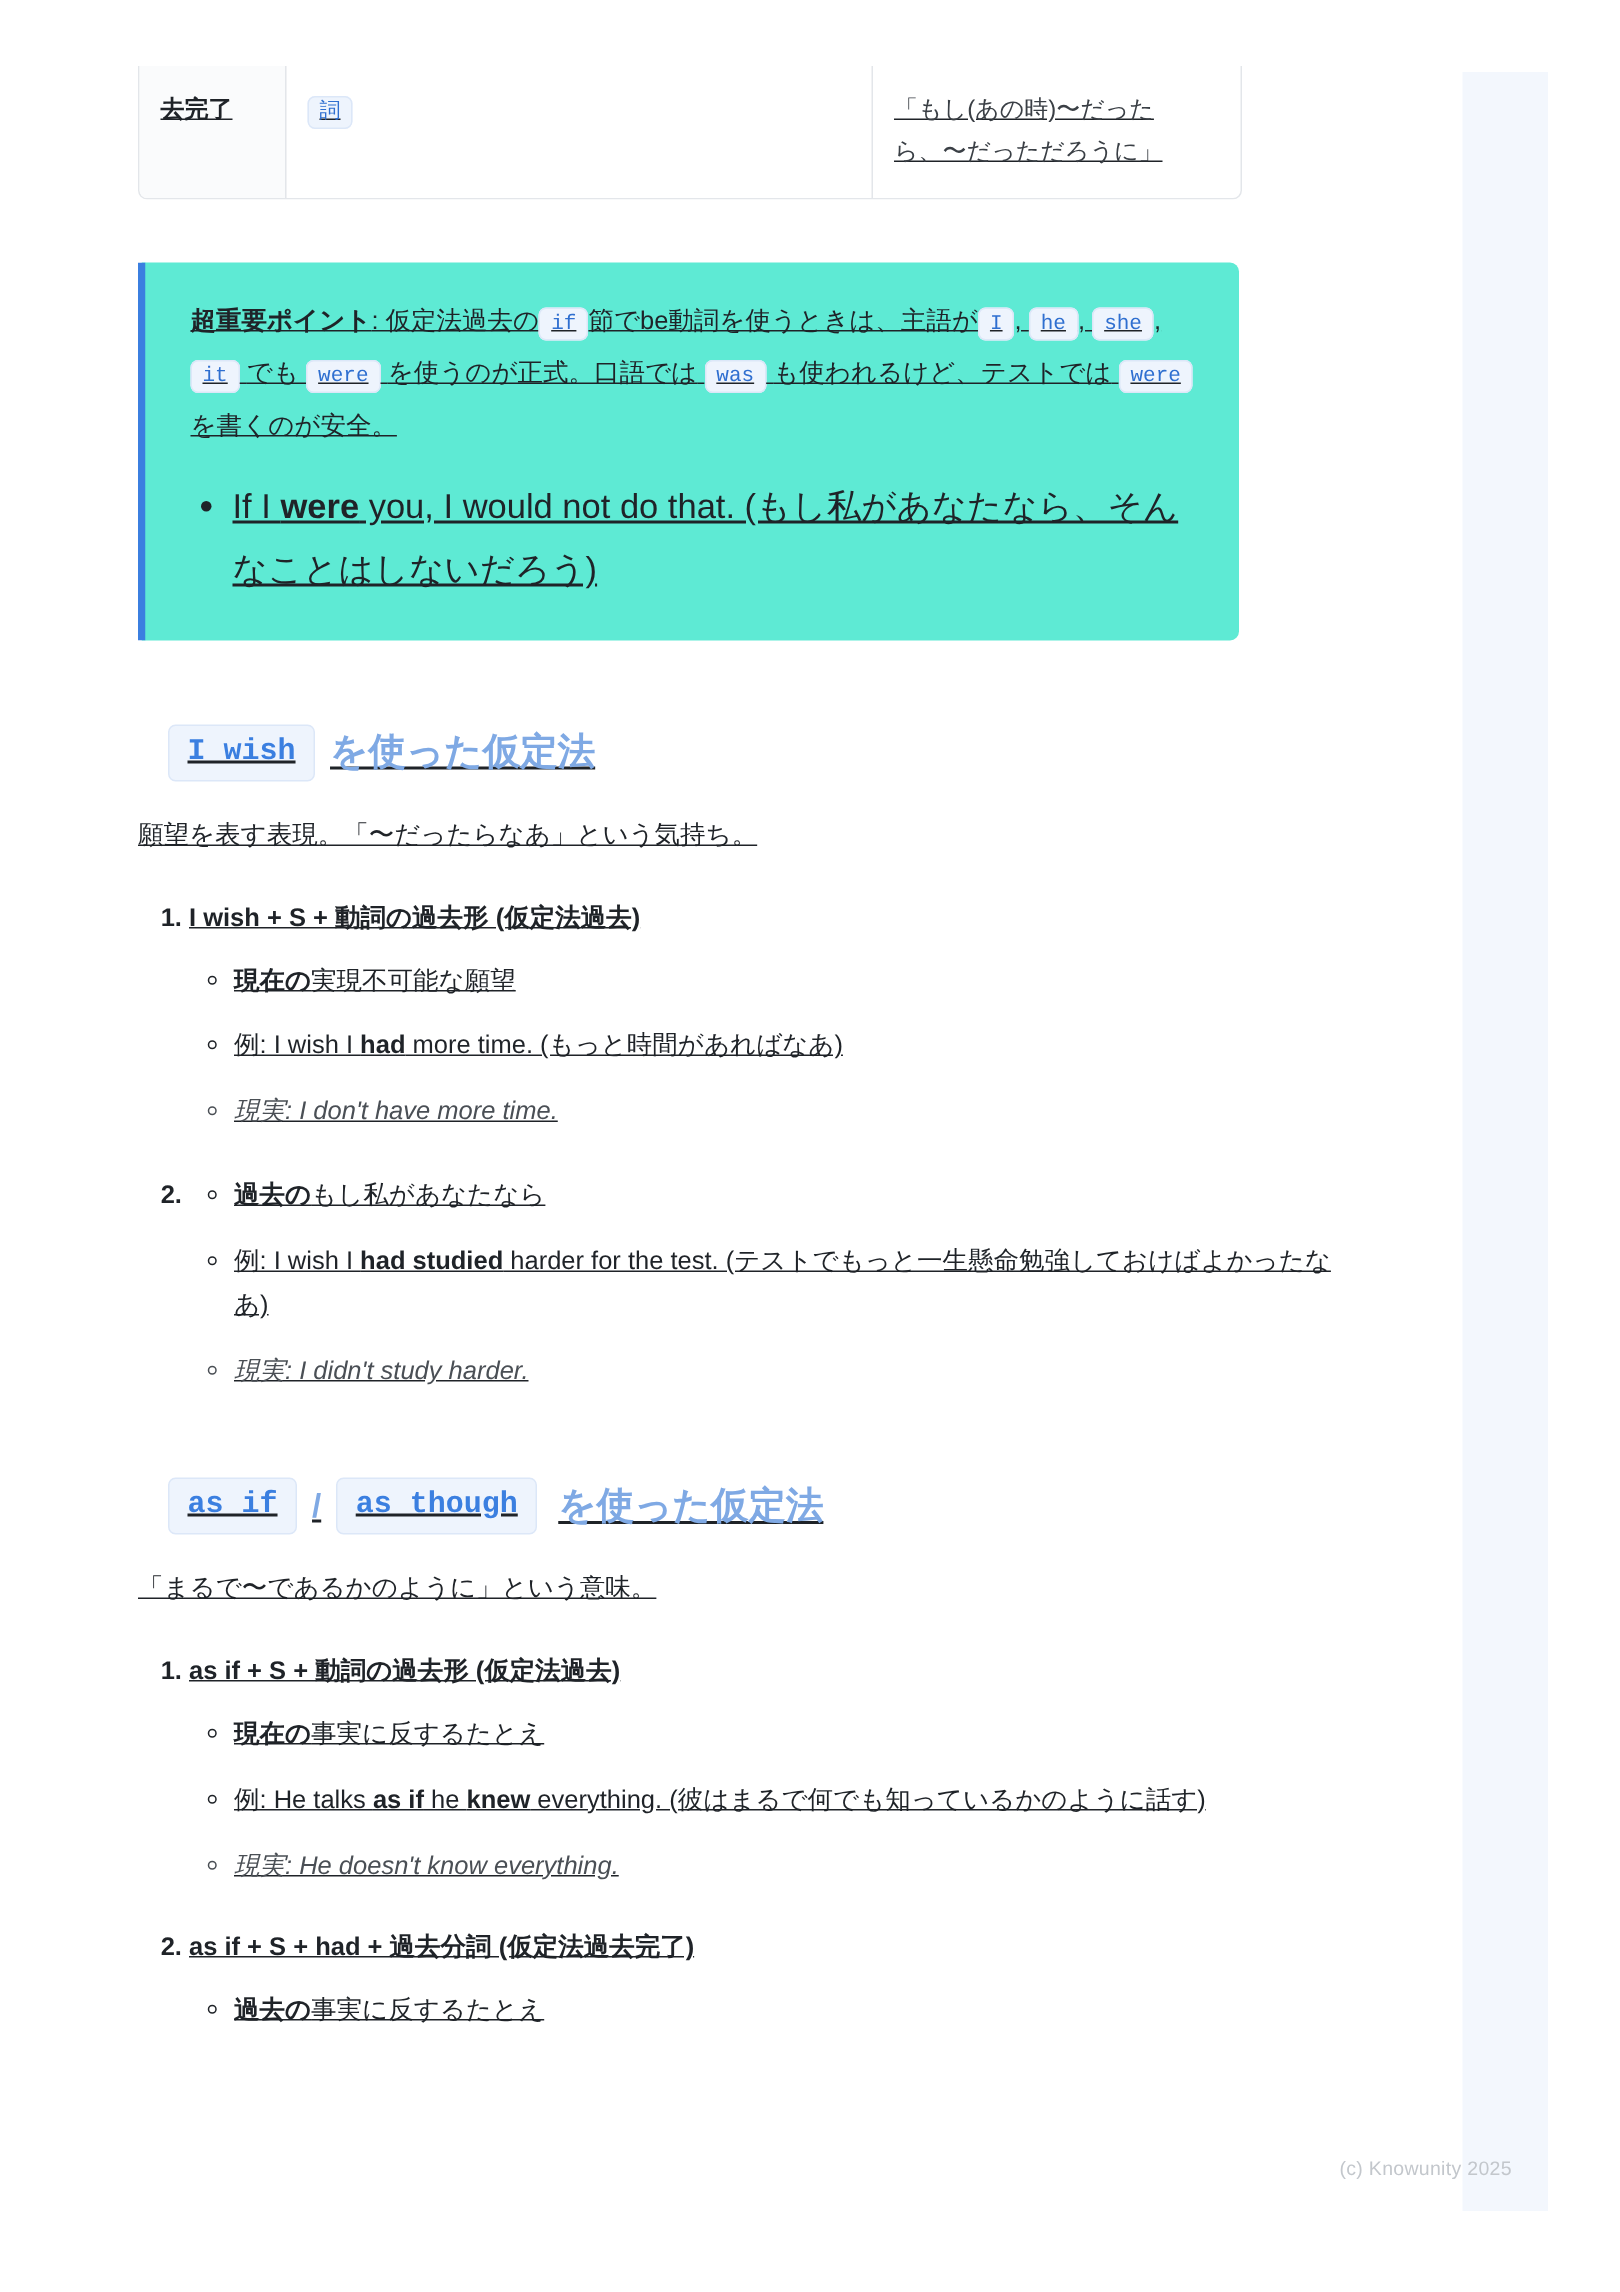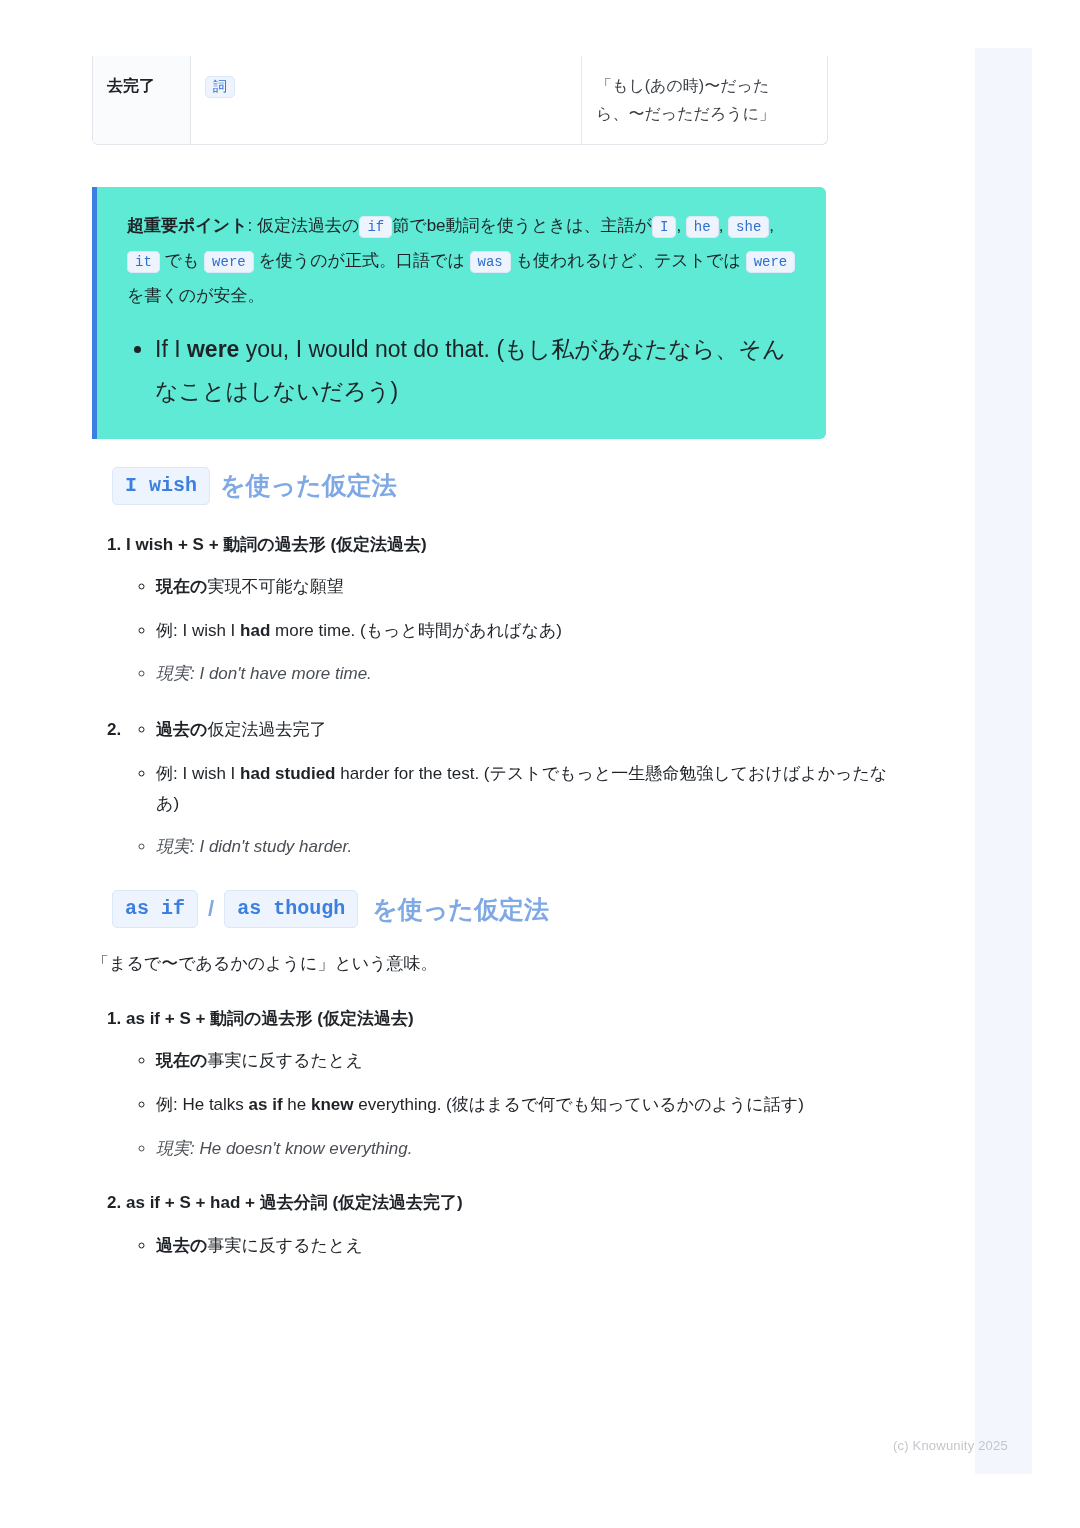--- a/index.html
+++ b/index.html
@@ -24,22 +24,23 @@
     position: absolute;
     top: 48px;
     left: 975px;
     width: 57px;
     height: 1426px;
     background: #f3f7fd;
   }
   .content {
     position: absolute;
     left: 92px;
-    top: 12px;
+    top: 0;
     width: 800px;
+    text-decoration: underline;
   }
 
   
   .table-frag {
     margin-top: 44px;
     width: 734px;
     border: 1px solid #e3e6ea;
     border-top: none;
     border-radius: 0 0 6px 6px;
     display: flex;
@@ -98,21 +99,21 @@
     margin: 14px 0 0 0;
     padding-left: 28px;
   }
   .callout li {
     font-size: 23px;
     line-height: 1.85;
   }
 
   
   h2.sec {
-    margin: 28px 0 0 0;
+    margin: 56px 0 0 0;
     font-size: 25px;
     font-weight: bold;
     color: #7fa9e4;
     display: flex;
     align-items: center;
     flex-wrap: wrap;
     gap: 0;
     line-height: 1.3;
     padding-left: 20px;
   }
@@ -193,33 +194,34 @@
       <p><b>超重要ポイント</b><span>: 仮定法過去の</span><code class="kw">if</code><span>節でbe動詞を使うときは、主語が</span><code class="kw">I</code>, <code class="kw">he</code>, <code class="kw">she</code>, <code class="kw">it</code> <span>でも</span> <code class="kw">were</code> <span>を使うのが正式。口語では</span> <code class="kw">was</code> <span>も使われるけど、テストでは</span> <code class="kw">were</code> <span>を書くのが安全。</span></p>
       <ul>
         <li><span>If I </span><b>were</b><span> you, I would not do that. (もし私があなたなら、そんなことはしないだろう)</span></li>
       </ul>
     </div>
 
     <h2 class="sec">
       <code class="kw">I wish</code>
         <span>を使った仮定法</span>
     </h2>
+    <p class="lead">願望を表す表現。「〜だったらなあ」という気持ち。</p>
 
     <ol class="steps">
       <li>
         <span>I wish + S + 動詞の過去形 (仮定法過去)</span>
         <ul>
           <li><b>現在の</b><span>実現不可能な願望</span></li>
           <li><span>例: I wish I </span><b>had</b><span> more time. (もっと時間があればなあ)</span></li>
           <li class="it"><span>現実</span><span>: I don't have more time.</span></li>
         </ul>
       </li>
       <li>
         <ul>
-          <li><b>過去の</b><span>仮定法過去完了</span></li>
+          <li><b>過去の</b><span>もし私があなたなら</span></li>
           <li><span>例: I wish I </span><b>had studied</b><span> harder for the test. (テストでもっと一生懸命勉強しておけばよかったなあ)</span></li>
           <li class="it"><span>現実</span><span>: I didn't study harder.</span></li>
         </ul>
       </li>
     </ol>
 
     <h2 class="sec">
       <code class="kw">as if</code>
         <span class="slash">/</span>
         <code class="kw">as though</code>

